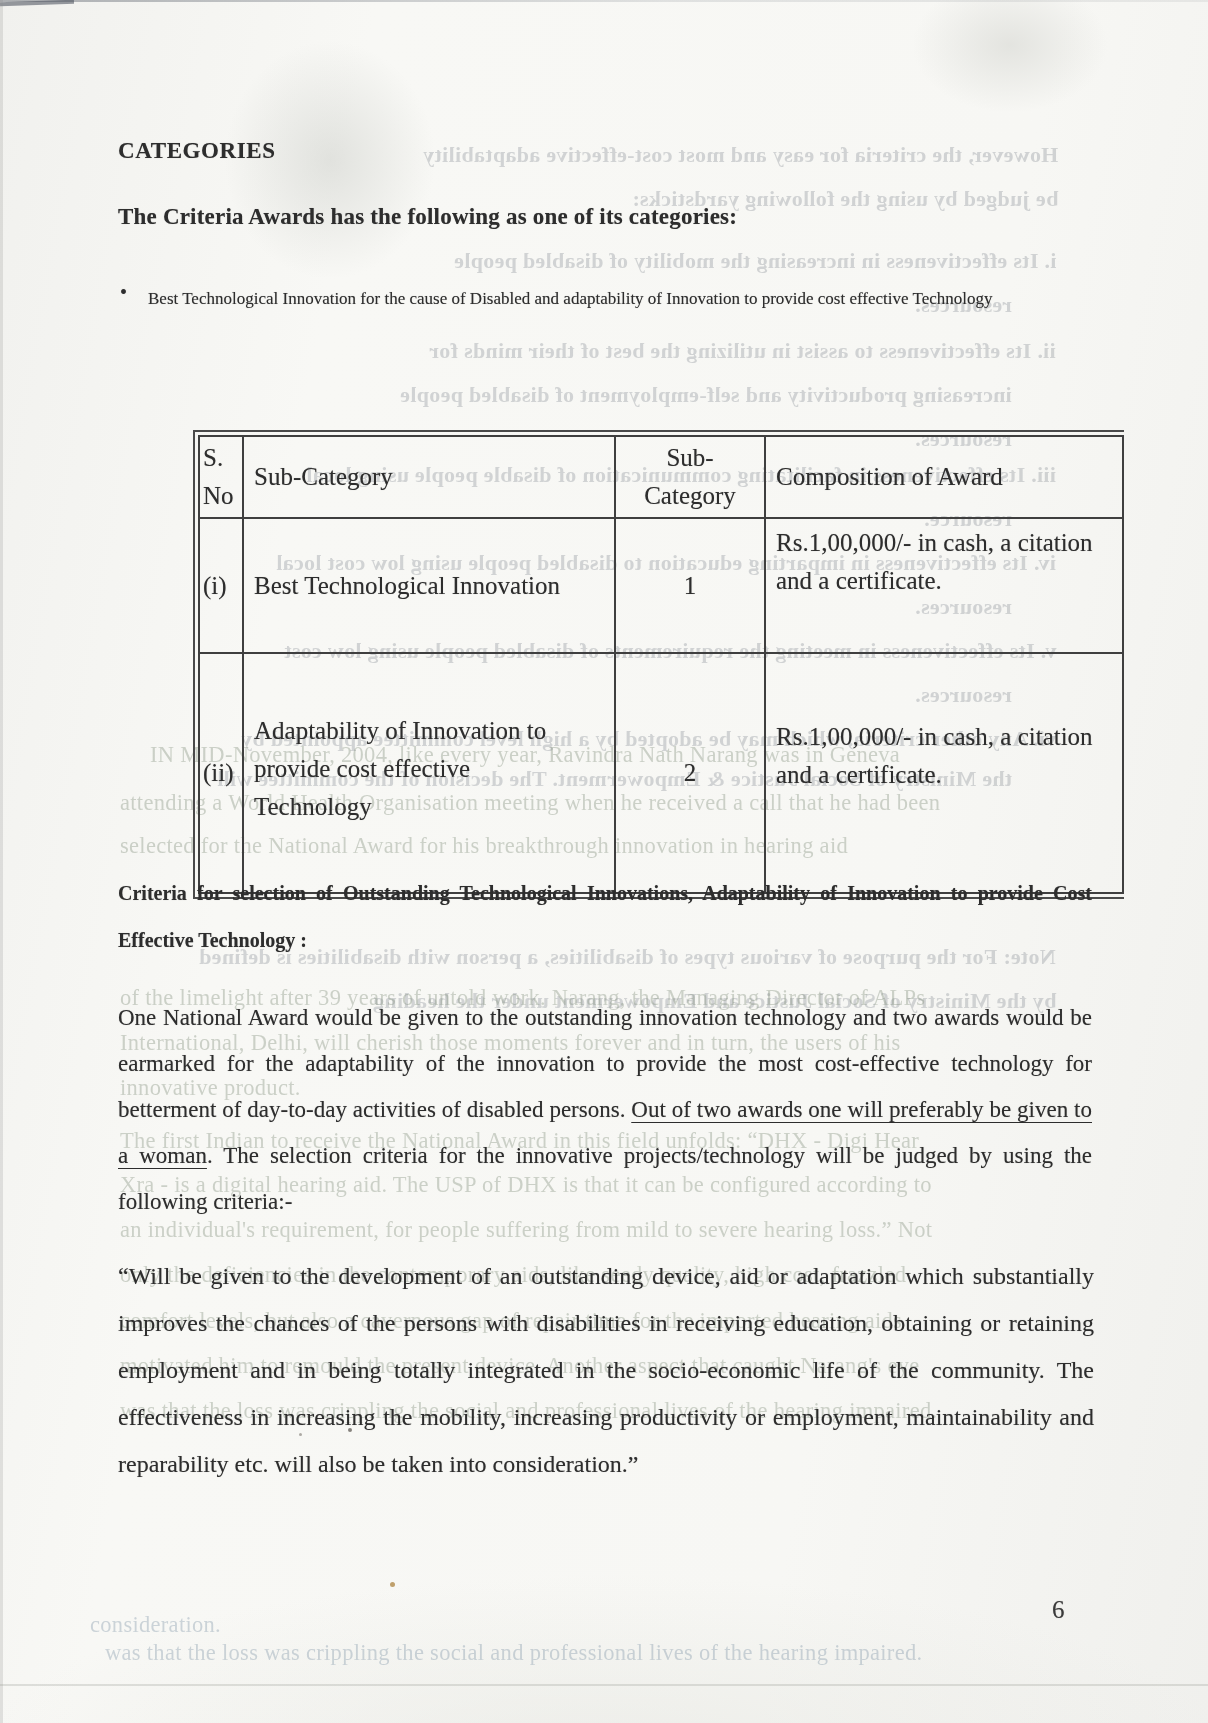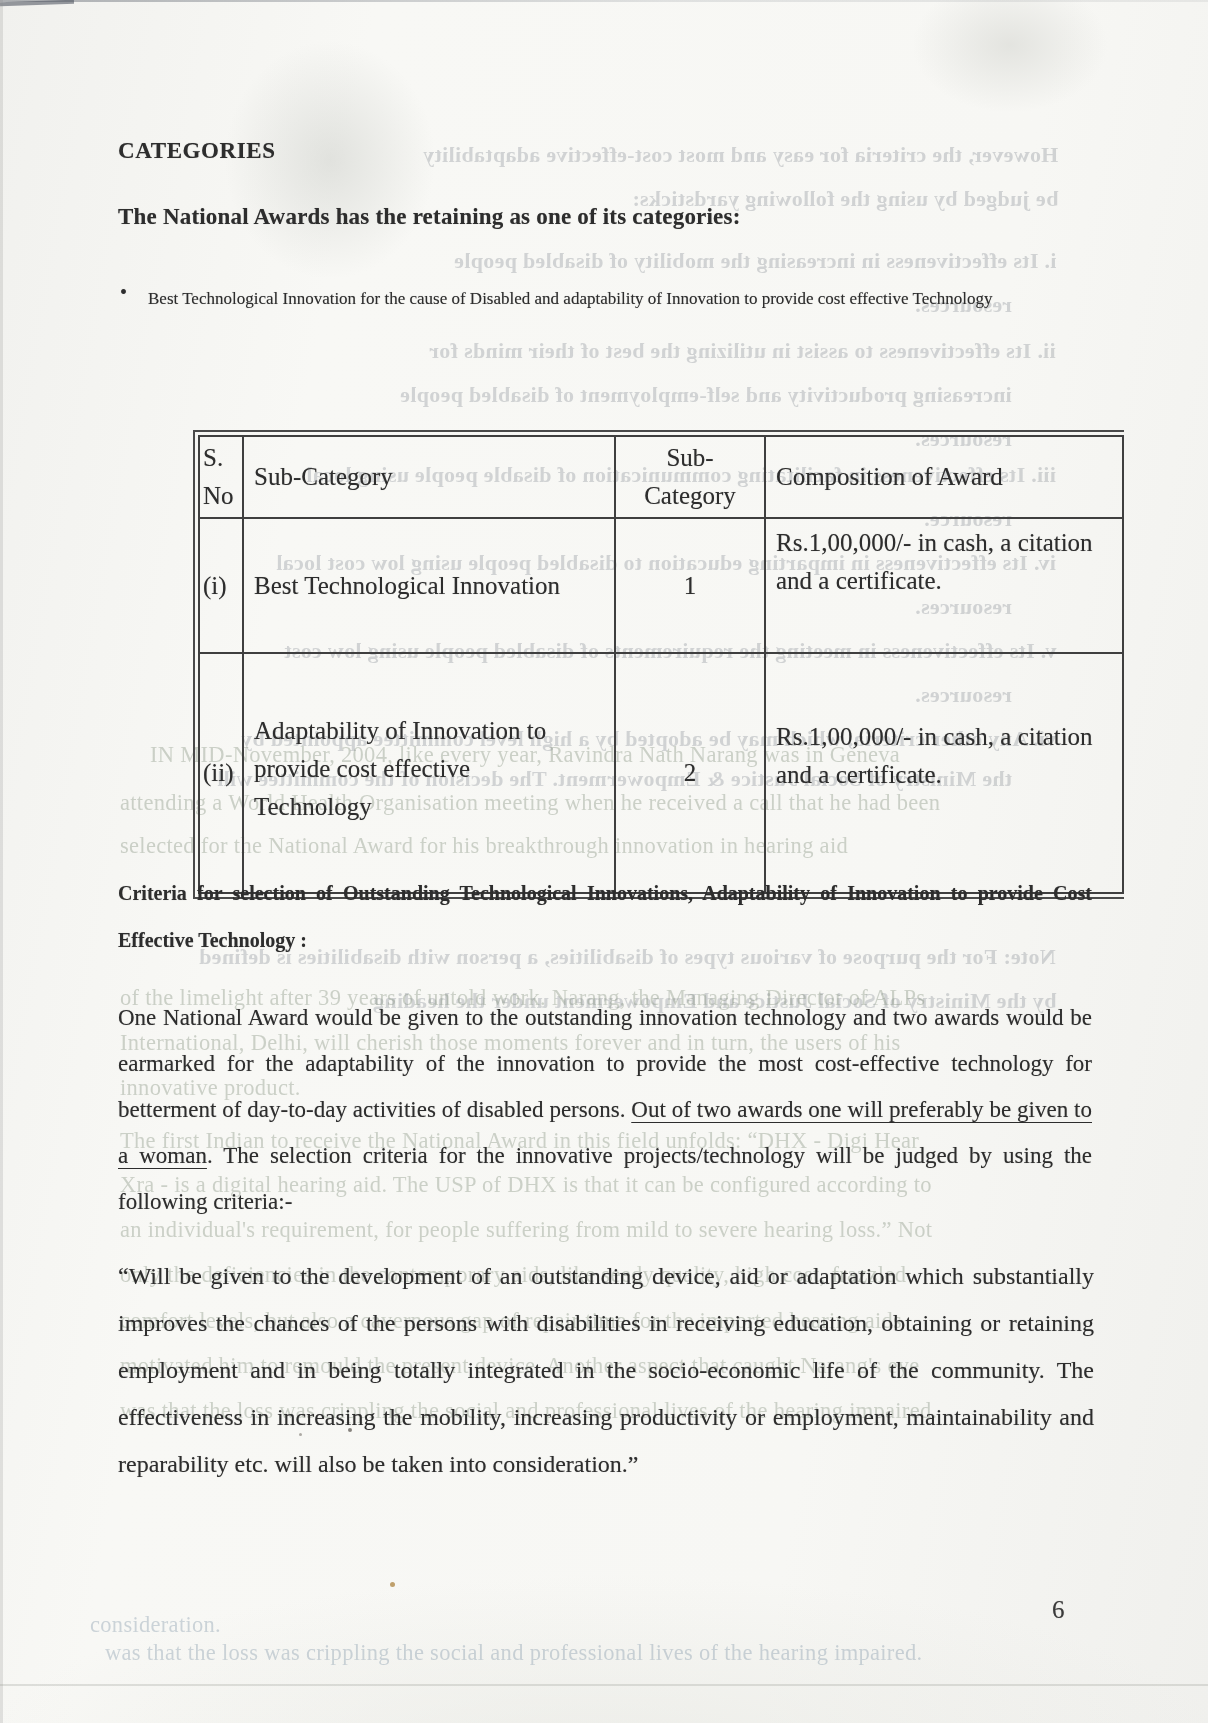--- a/index.html
+++ b/index.html
@@ -135,21 +135,21 @@
     <div class="gf gf13">motivated him to remould the present device. Another aspect that caught Narang's eye</div>
     <div class="gf gf14">was that the loss was crippling the social and professional lives of the hearing impaired.</div>
     <div class="gf gf15 blue">consideration.</div>
     <div class="gf gf16 blue">was that the loss was crippling the social and professional lives of the hearing impaired.</div>
   </div>
 
   <div class="content">
 
     <div class="blk h-categories printed">CATEGORIES</div>
 
-    <div class="blk h-intro printed">The National Awards has the retaining as one of its categories:</div>
+    <div class="blk h-intro printed">The Criteria Awards has the following as one of its categories:</div>
 
     <div class="blk bullet-wrap">
       <span class="bullet-marker printed">•</span>
       <div class="bullet-text printed">Best Technological Innovation for the cause of Disabled and adaptability of Innovation to provide cost effective Technology</div>
     </div>
 
     <div class="blk table-wrap">
       <table class="award printed">
         <tbody>
           <tr class="hdr">

